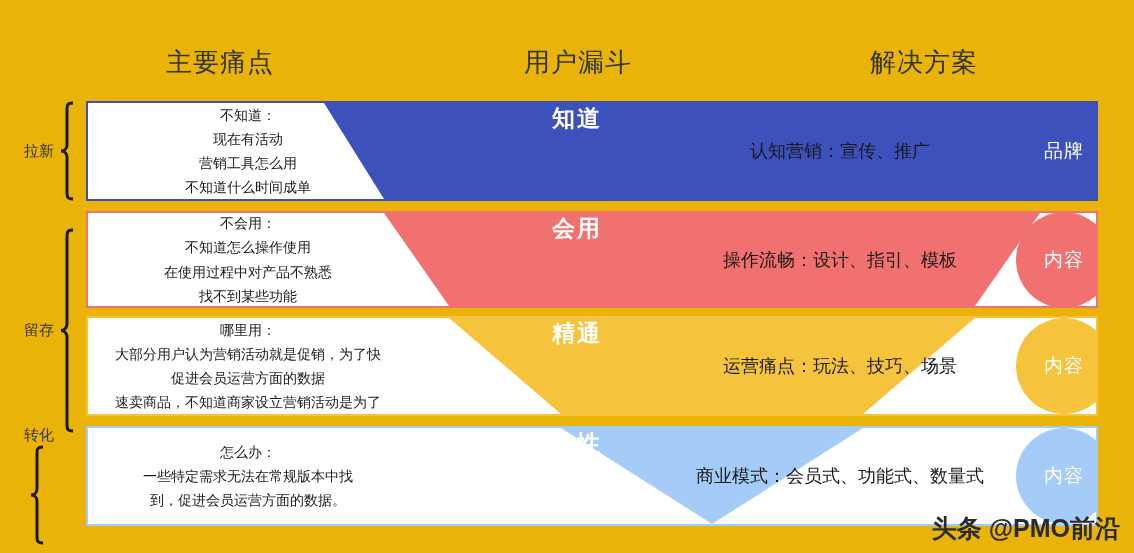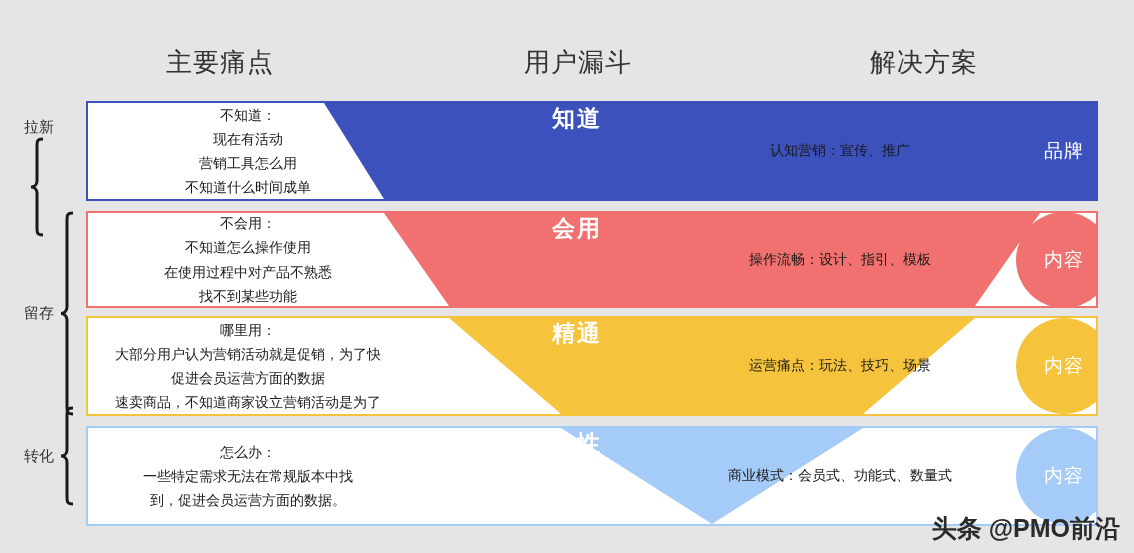--- a/index.html
+++ b/index.html
@@ -8,21 +8,21 @@
     background: #ffffff;
   }
   body {
     font-family: "Liberation Sans", "DejaVu Sans", sans-serif;
     color: #222222;
   }
   #canvas {
     position: relative;
     width: 1134px;
     height: 553px;
-    background: #e5e5e5;
+    background: #eab308;
     overflow: hidden;
   }
 
   
   .col-header {
     position: absolute;
     font-size: 26px;
     color: #333333;
     letter-spacing: 1px;
     white-space: nowrap;
@@ -113,21 +113,21 @@
   
   .ops-text {
     position: absolute;
     right: 106px;
     top: 0;
     height: 100%;
     width: 300px;
     display: flex;
     align-items: center;
     justify-content: center;
-    font-size: 14px;
+    font-size: 18px;
     color: #1a1a1a;
     white-space: nowrap;
     z-index: 3;
   }
 
   
   .circle {
     position: absolute;
     right: -16px;
     top: 50%;
@@ -158,39 +158,39 @@
 </style>
 </head>
 <body>
 
 <div id="canvas">
 
   <div class="col-header" id="hdr-pain">主要痛点</div>
   <div class="col-header" id="hdr-funnel">用户漏斗</div>
   <div class="col-header" id="hdr-ops">解决方案</div>
 
-  <div class="stage-group" style="top:118px; height:100px;flex-direction:column;">
+  <div class="stage-group" style="top:101px; height:100px;">
     <div class="stage-label">拉新</div>
     <div class="brace">
       <svg width="16" height="100" viewBox="0 0 16 100">
         <path d="M14 2 C8 2 8 4 8 10 L8 44 C8 48 5 50 2 50 C5 50 8 52 8 56 L8 90 C8 96 8 98 14 98" fill="none" stroke="#1a1a1a" stroke-width="3"></path>
       </svg>
     </div>
   </div>
 
-  <div class="stage-group" style="top:211px; height:205px;justify-content:space-between;">
+  <div class="stage-group" style="top:228px; height:205px;justify-content:space-between;">
     <div class="stage-label">留存</div>
     <div class="brace">
       <svg width="16" height="205" viewBox="0 0 16 205">
         <path d="M14 2 C8 2 8 4 8 10 L8 96 C8 100 5 102.5 2 102.5 C5 102.5 8 105 8 109 L8 195 C8 201 8 203 14 203" fill="none" stroke="#1a1a1a" stroke-width="3"></path>
       </svg>
     </div>
   </div>
 
-  <div class="stage-group" style="top:406px; height:100px;">
+  <div class="stage-group" style="top:426px; height:100px;flex-direction:column;">
     <div class="stage-label">转化</div>
     <div class="brace">
       <svg width="16" height="100" viewBox="0 0 16 100">
         <path d="M14 2 C8 2 8 4 8 10 L8 44 C8 48 5 50 2 50 C5 50 8 52 8 56 L8 90 C8 96 8 98 14 98" fill="none" stroke="#1a1a1a" stroke-width="3"></path>
       </svg>
     </div>
   </div>
 
   <div class="row" id="row-0" style="top:101px; height:100px; border-color:#3d51bd;">
     <svg class="funnel-svg" viewBox="0 0 1008 96" preserveAspectRatio="none">

